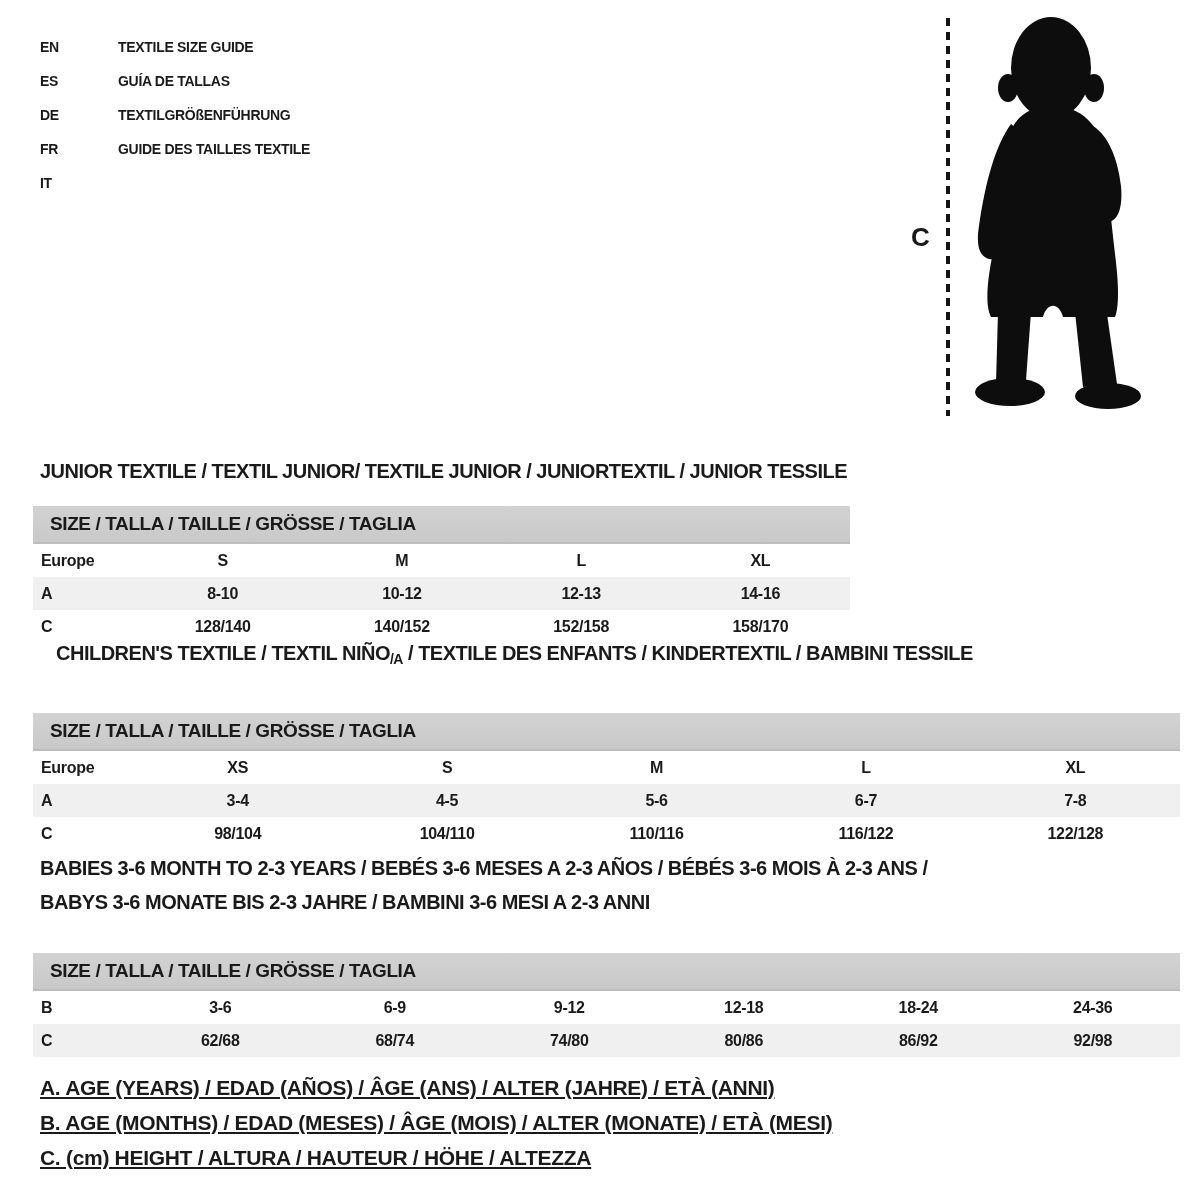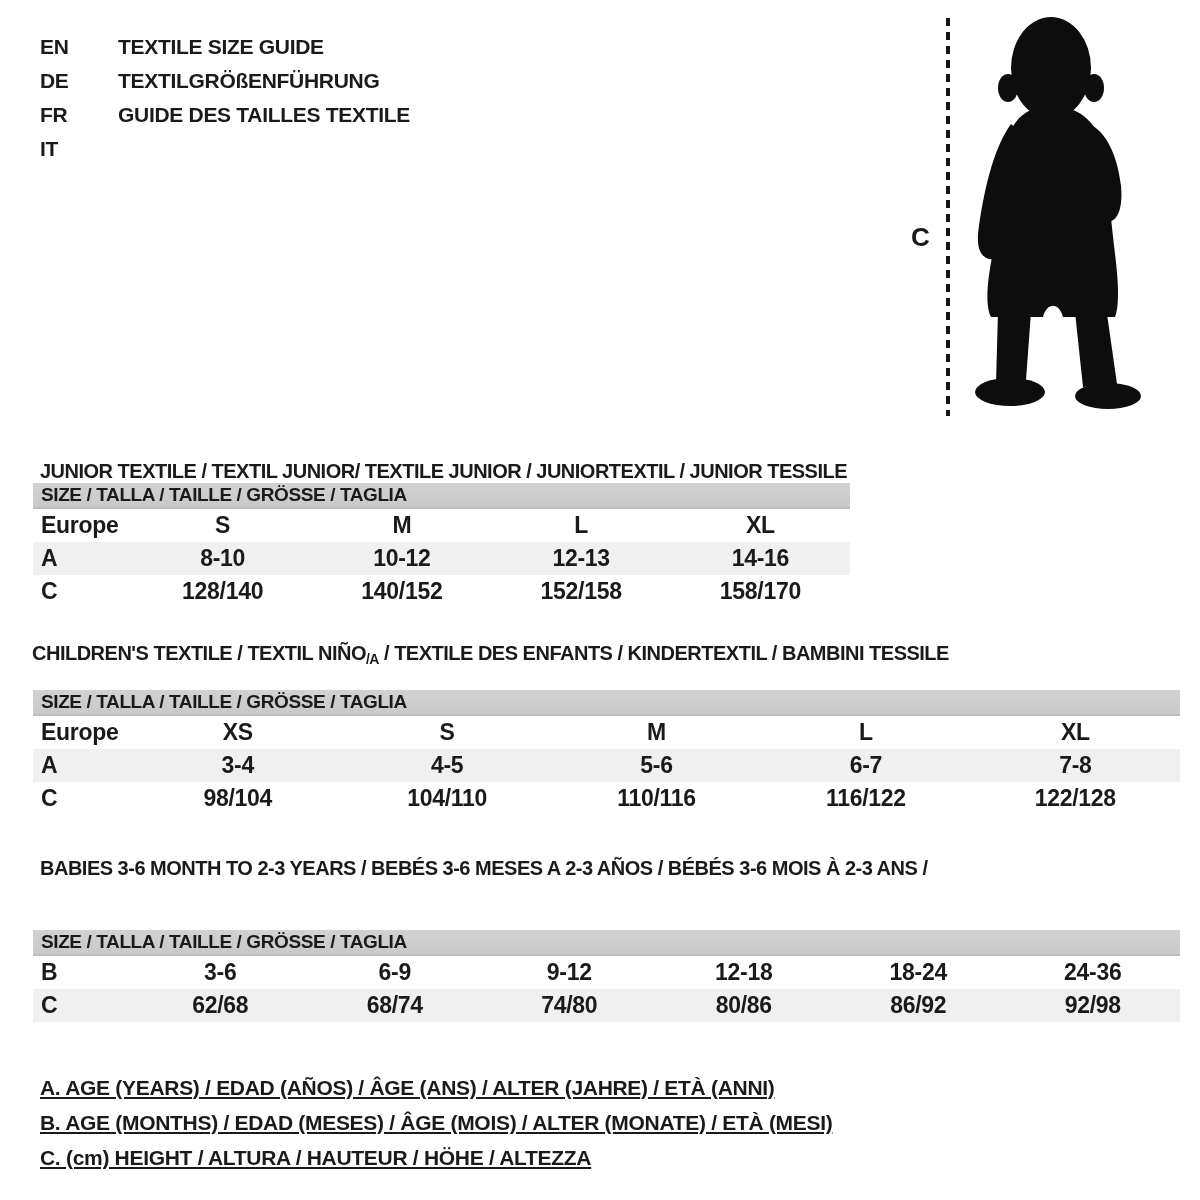--- a/index.html
+++ b/index.html
@@ -7,61 +7,65 @@
   body{
     width:1200px;height:1200px;position:relative;overflow:hidden;
     background:#ffffff;color:#1a1a1a;
     font-family:"Liberation Sans","DejaVu Sans",sans-serif;
     font-weight:700;letter-spacing:-0.3px;
   }
   .abs{position:absolute;}
 
   
   .lang-block{left:40px;top:30px;}
-  .lang-row{display:flex;height:34px;align-items:center;font-size:21px;}
+  .lang-row{display:flex;height:34px;align-items:center;font-size:14px;}
   .lang-code{width:78px;}
 
   
   .figure{left:905px;top:14px;width:250px;height:412px;}
   .dash-line{position:absolute;left:41px;top:4px;width:4px;height:398px;
     background:repeating-linear-gradient(to bottom,#141414 0px,#141414 8px,transparent 8px,transparent 14px);}
   .measure-c{position:absolute;left:6px;top:208px;font-size:26px;}
   .toddler{position:absolute;left:60px;top:0;}
 
   
   .section-title{font-size:20px;letter-spacing:-0.5px;white-space:nowrap;}
   #junior-title{left:40px;top:436px;margin-top:24px;}
-  #children-title{left:32px;top:642px;}
+  #children-title{left:56px;top:642px;}
   #babies-title{left:40px;top:851px;line-height:34px;}
   .subscript{font-size:14px;vertical-align:-4px;}
 
   
   .size-table{}
   #junior-table{left:33px;top:483px;width:817px;}
   #children-table{left:33px;top:690px;width:1147px;}
   #babies-table{left:33px;top:930px;width:1147px;}
-  .size-bar{height:26px;background:linear-gradient(#d2d2d2,#c9c9c9);
+  .size-bar{height:38px;background:linear-gradient(#d2d2d2,#c9c9c9);
     border-bottom:2px solid #bdbdbd;box-sizing:border-box;
-    display:flex;align-items:center;padding-left:8px;font-size:19px;letter-spacing:-0.4px;}
-  .t-row{display:flex;height:33px;align-items:center;font-size:23px;}
+    display:flex;align-items:center;padding-left:17px;font-size:19px;letter-spacing:-0.4px;margin-top:23px;}
+  .t-row{display:flex;height:33px;align-items:center;font-size:16px;}
   .t-row.alt{background:#f0f0f0;}
   .t-label{width:100px;padding-left:8px;box-sizing:border-box;}
   .t-cell{flex:1;text-align:center;}
 
   
   .legend{left:40px;top:1070px;}
   .legend-line{height:35px;display:flex;align-items:center;font-size:21px;white-space:nowrap;text-decoration:underline;}
 </style>
 </head>
 <body>
 
 <div class="lang-block abs">
   <div class="lang-row">
     <span class="lang-code">EN</span>
     <span class="lang-label">TEXTILE SIZE GUIDE</span>
+  </div>
+  <div class="lang-row">
+    <span class="lang-code">ES</span>
+    <span class="lang-label">GUÍA DE TALLAS</span>
   </div>
   <div class="lang-row">
     <span class="lang-code">DE</span>
     <span class="lang-label">TEXTILGRÖßENFÜHRUNG</span>
   </div>
   <div class="lang-row">
     <span class="lang-code">FR</span>
     <span class="lang-label">GUIDE DES TAILLES TEXTILE</span>
   </div>
   <div class="lang-row">
@@ -138,20 +142,21 @@
     <span class="t-cell">98/104</span>
     <span class="t-cell">104/110</span>
     <span class="t-cell">110/116</span>
     <span class="t-cell">116/122</span>
     <span class="t-cell">122/128</span>
   </div>
 </div>
 
 <div class="section-title abs" id="babies-title">
   <div>BABIES 3-6 MONTH TO 2-3 YEARS / BEBÉS 3-6 MESES A 2-3 AÑOS / BÉBÉS 3-6 MOIS À 2-3 ANS /</div>
+  <div>BABYS 3-6 MONATE BIS 2-3 JAHRE / BAMBINI 3-6 MESI A 2-3 ANNI</div>
 </div>
 <div class="size-table abs" id="babies-table">
   <div class="size-bar">SIZE / TALLA / TAILLE / GRÖSSE / TAGLIA</div>
   <div class="t-row">
     <span class="t-label">B</span>
     <span class="t-cell">3-6</span>
     <span class="t-cell">6-9</span>
     <span class="t-cell">9-12</span>
     <span class="t-cell">12-18</span>
     <span class="t-cell">18-24</span>

